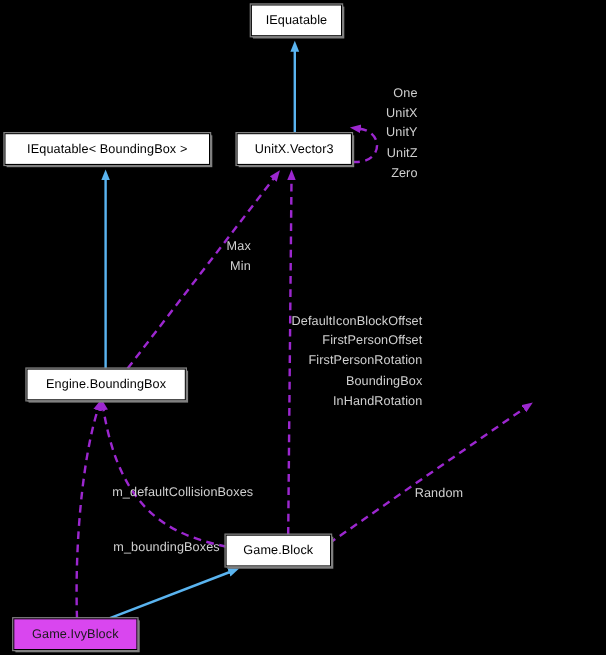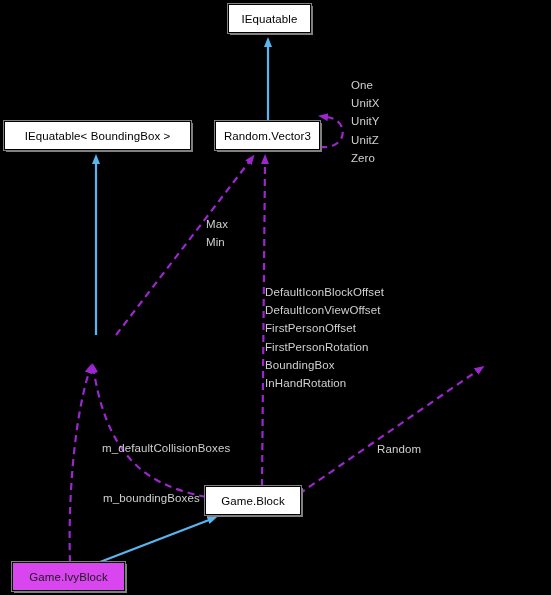--- a/index.html
+++ b/index.html
@@ -10,20 +10,21 @@
   }
   body {
     font-family: "Liberation Sans", "DejaVu Sans", sans-serif;
   }
   #diagram {
     position: relative;
     width: 551px;
     height: 595px;
     background: #000000;
     overflow: hidden;
+    text-align: right;
   }
   #edge-layer {
     position: absolute;
     left: 0;
     top: 0;
     width: 551px;
     height: 595px;
     pointer-events: none;
   }
   .node {
@@ -118,23 +119,26 @@
 
   <div class="node" style="left:228px; top:4px; width:83px;">
     <span>IEquatable</span>
   </div>
 
   <div class="node" style="left:4px; top:121px; width:187px;">
     <span>IEquatable&lt; BoundingBox &gt;</span>
   </div>
 
   <div class="node" style="left:215px; top:121px; width:105px;">
-    <span>Random.Vector3</span>
+    <span>UnitX.Vector3</span>
   </div>
 
+  <div class="node" style="left:24px; top:335px; width:145px;">
+    <span>Engine.BoundingBox</span>
+  </div>
 
 
   <div class="node" style="left:205px; top:486px; width:96px;">
     <span>Game.Block</span>
   </div>
 
   <div class="node current" style="left:12px; top:562px; width:113px;">
     <span>Game.IvyBlock</span>
   </div>
 
@@ -146,21 +150,20 @@
     <span class="edge-label">Zero</span>
   </div>
 
   <div class="label-stack" style="left:206px; top:218px;">
     <span class="edge-label">Max</span>
     <span class="edge-label">Min</span>
   </div>
 
   <div class="label-stack" style="left:265px; top:286px;text-decoration:underline;">
     <span class="edge-label">DefaultIconBlockOffset</span>
-    <span class="edge-label">DefaultIconViewOffset</span>
     <span class="edge-label">FirstPersonOffset</span>
     <span class="edge-label">FirstPersonRotation</span>
     <span class="edge-label">BoundingBox</span>
     <span class="edge-label">InHandRotation</span>
   </div>
 
   <span class="edge-label" style="left:377px; top:443px;">Random</span>
 
   <span class="edge-label" style="left:102px; top:442px;">m_defaultCollisionBoxes</span>
 

